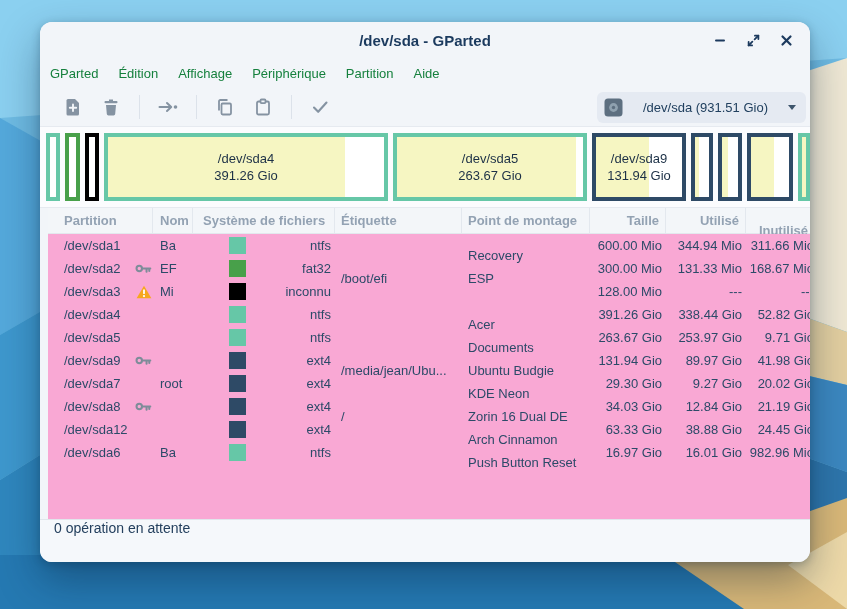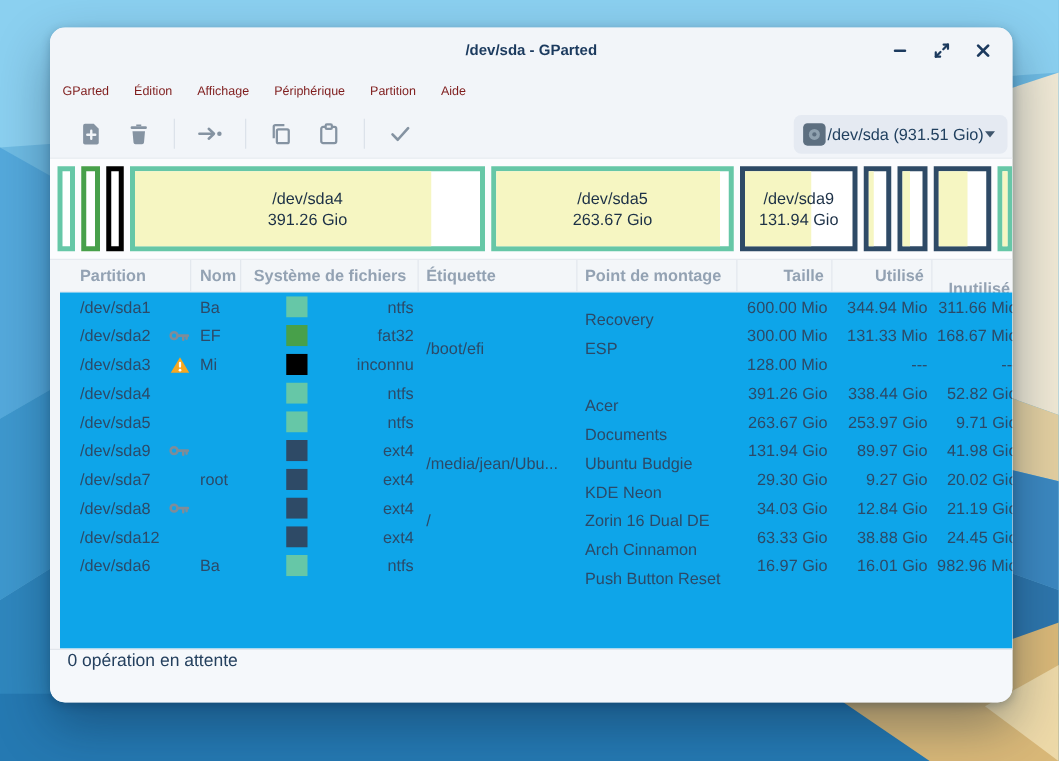--- a/index.html
+++ b/index.html
@@ -12,34 +12,34 @@
   #wallpaper{position:absolute;inset:0;}
   
   .window{
     position:absolute;left:40px;top:22px;width:770px;height:540px;
     background:#F2F5F9;border-radius:12px;overflow:hidden;
     box-shadow:0 18px 42px rgba(5,30,55,.38), 0 2px 8px rgba(5,30,55,.25);
     display:flex;flex-direction:column;
   }
   
   .titlebar{height:36px;flex:0 0 36px;display:flex;align-items:center;position:relative;background:#F2F5F9;}
-  .title{position:absolute;left:0;right:0;text-align:center;font-size:12px;font-weight:bold;color:#1B3A5E;}
+  .title{position:absolute;left:0;right:0;text-align:center;font-size:15px;font-weight:bold;color:#1B3A5E;}
   .win-controls{margin-left:auto;display:flex;align-items:center;gap:9px;padding-right:12px;position:relative;z-index:2;}
   .win-btn{width:24px;height:24px;display:flex;align-items:center;justify-content:center;cursor:pointer;border-radius:5px;}
   .win-btn svg{display:block;}
   
   .menubar{height:30px;flex:0 0 30px;display:flex;align-items:center;background:#F2F5F9;}
-  .menu-item{padding:4px 10px;font-size:10px;color:#7f1d1d;border-radius:4px;cursor:default;}
+  .menu-item{padding:4px 10px;font-size:13px;color:#15803d;border-radius:4px;cursor:default;}
   
   .toolbar{height:38px;flex:0 0 38px;display:flex;align-items:center;background:#F2F5F9;padding:0 4px 0 14px;}
   .tool-btn{width:30px;height:30px;display:flex;align-items:center;justify-content:center;border-radius:5px;margin:0 4px;}
   .tool-sep{width:1px;height:24px;background:#DCE2EA;margin:0 9px;}
   .device-combo{
     margin-left:auto;height:31px;background:#E5EAF2;border-radius:6px;
-    display:flex;align-items:center;gap:1px;padding:0 10px 0 7px;cursor:pointer;
+    display:flex;align-items:center;gap:20px;padding:0 10px 0 7px;cursor:pointer;
   }
   .device-combo .label{font-size:13px;color:#21405F;}
   .caret{width:0;height:0;border-left:4.5px solid transparent;border-right:4.5px solid transparent;border-top:5.5px solid #3E556C;}
   
   .diskmap-panel{height:80px;flex:0 0 80px;background:#FBFCFE;border-top:1px solid #E6EAF0;border-bottom:1px solid #E6EAF0;
     display:flex;align-items:center;padding:0 6px;overflow:hidden;}
   .diskmap{display:flex;gap:5px;width:100%;height:68px;}
   .seg{box-sizing:border-box;background:#FFFFFF;position:relative;flex:0 0 auto;height:68px;border-style:solid;border-width:4px;}
   .seg .used{position:absolute;inset:0;background:#F6F6C2;right:auto;}
   .seg .seg-label{position:absolute;inset:0;display:flex;flex-direction:column;align-items:center;justify-content:center;
@@ -49,21 +49,21 @@
   .grid-row{display:grid;grid-template-columns:105px 40px 142px 127px 128px 76px 80px 72px;align-items:center;}
   .thead{height:25px;flex:0 0 25px;background:#F3F6F9;border-bottom:1px solid #E3E8EE;}
   .thead .cell{height:100%;display:flex;align-items:center;font-size:13px;font-weight:bold;color:#93A2B3;
     border-right:1px solid #E3E8EE;box-sizing:border-box;white-space:nowrap;overflow:hidden;}
   .thead .cell:nth-child(1){padding-left:16px;}
   .thead .cell:nth-child(2){padding-left:7px;}
   .thead .cell:nth-child(3){padding-left:10px;}
   .thead .cell:nth-child(4),.thead .cell:nth-child(5){padding-left:6px;}
   .thead .cell:nth-child(6),.thead .cell:nth-child(7){justify-content:flex-end;padding-right:6px;}
   .thead .cell:nth-child(8){justify-content:flex-end;padding-right:10px;border-right:none;margin-top:20px;}
-  .tbody{flex:1 1 auto;background:#0ea5e9;}
+  .tbody{flex:1 1 auto;background:#f9a8d4;}
   .row{height:23px;font-size:13px;color:#2C4A68;white-space:nowrap;}
   .cell{overflow:hidden;}
   .c-part{display:flex;align-items:center;padding-left:16px;}
   .c-part .picon{margin-left:auto;margin-right:1px;display:flex;align-items:center;}
   .c-nom{padding-left:7px;}
   .c-fs{display:flex;align-items:center;}
   .swatch{width:17px;height:17px;margin-left:36px;flex:0 0 17px;}
   .fsname{margin-left:auto;padding-right:4px;}
   .c-mount,.c-label{padding-left:6px;margin-top:20px;}
   .num{text-align:right;padding-right:4px;}

